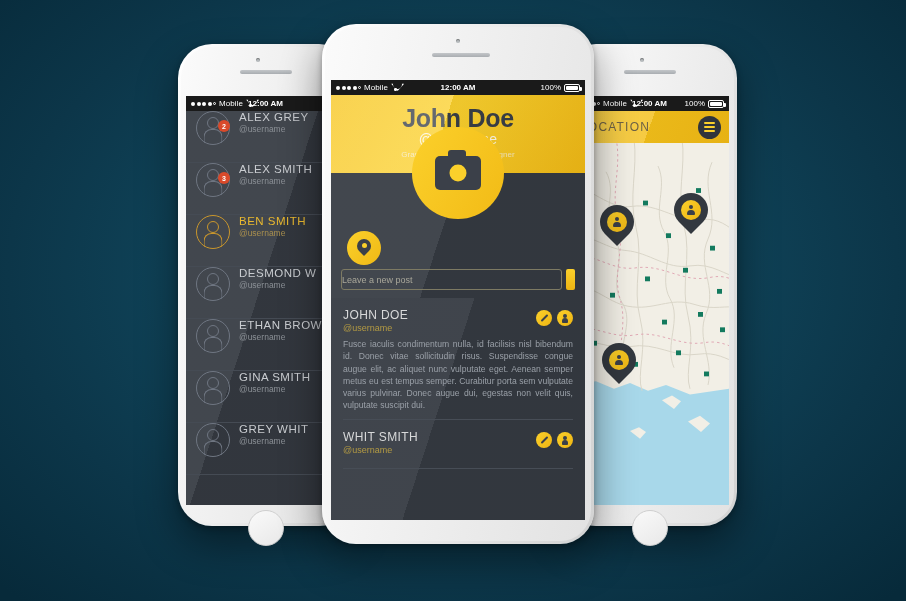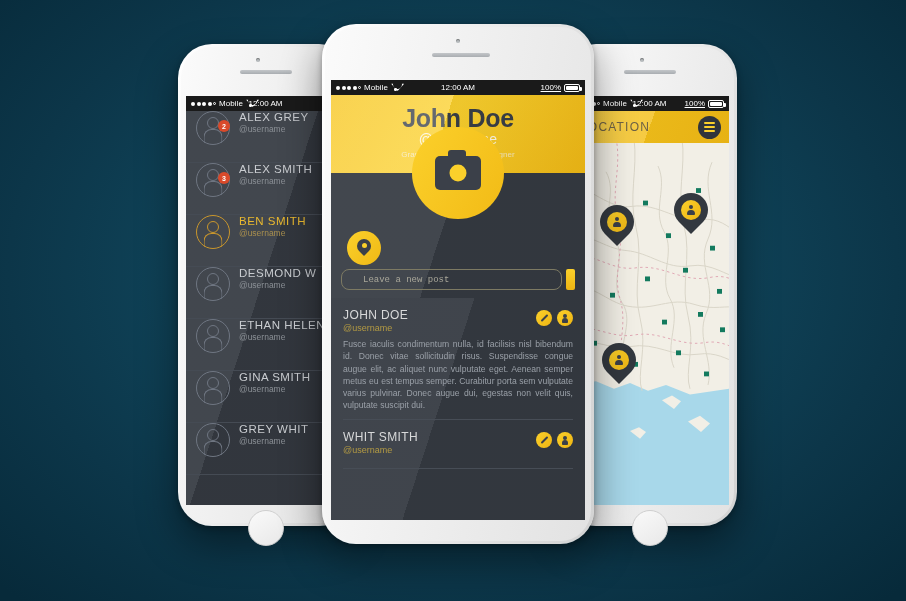--- a/index.html
+++ b/index.html
@@ -53,22 +53,22 @@
   .wifi { width:9px; height:7px; position:relative; display:inline-block; }
   .wifi::before {
     content:""; position:absolute; left:0; bottom:0; width:9px; height:9px;
     border:2px solid #fff; border-radius:50%;
     clip-path:polygon(50% 100%, 0 45%, 100% 45%);
   }
   .wifi::after {
     content:""; position:absolute; left:3.2px; bottom:0px; width:2.6px; height:2.6px;
     background:#fff; border-radius:50%;
   }
-  .sb-time { position:absolute; left:0; right:0; text-align:center; font-size:8px; }
-  .sb-right { margin-left:auto; display:flex; align-items:center; gap:3px; font-size:8px;text-decoration:underline; }
+  .sb-time { position:absolute; left:0; right:0; text-align:center; font-size:8px;font-weight:bold; }
+  .sb-right { margin-left:auto; display:flex; align-items:center; gap:3px; font-size:8px; }
   .batt { width:16px; height:8px; border:1px solid #fff; border-radius:2px; padding:1px; position:relative; }
   .batt::after { content:""; position:absolute; right:-3px; top:2px; width:2px; height:4px;
     background:#fff; border-radius:0 1px 1px 0; }
   .batt i { display:block; height:100%; background:#fff; border-radius:1px; }
 
   
   #center-phone { left:322px; top:24px; width:272px; height:520px; z-index:30; }
   #center-screen { left:9px; top:56px; width:254px; height:440px; }
   .c-ui { display:flex; flex-direction:column; height:100%; }
 
@@ -127,23 +127,23 @@
     display:flex; align-items:center; justify-content:center;
     margin-top:52px; flex:none; }
   .pin-glyph{ width:14px; height:18px; position:relative; }
   .pin-glyph::before{ content:""; position:absolute; left:0; top:0; width:14px; height:14px;
     border-radius:50% 50% 50% 0; transform:rotate(-45deg); background:#3b4049; }
   .pin-glyph::after{ content:""; position:absolute; left:4.6px; top:4.2px; width:5px; height:5px;
     border-radius:50%; background:#fbd02b; }
 
   .post-input-row { display:flex; padding:0 10px 0 10px; margin-top:4px; position:relative; z-index:5; }
   .post-input {
-    flex:1; height:21px; border:1px solid #7d7a63; border-radius:8px;
-    background:transparent; color:#a9a79a; font-size:9px; padding:0 21px;
-    font-family:Liberation Mono, monospace; outline:none;
+    flex:1; height:21px; border:1px solid #7d7a63; border-radius:3px;
+    background:transparent; color:#a9a79a; font-size:9px; padding:0 0;
+    font-family:Liberation Sans, sans-serif; outline:none;
   }
   .post-input::placeholder{ color:#a9a79a; }
   .post-send { width:9px; height:21px; margin-left:4px; border-radius:2px;
     background:linear-gradient(#fbd02b,#eeb513); border:none; }
 
   .feed { flex:1; background:#383d45; position:relative; overflow:hidden; padding:0 12px; }
   .feed::after{
     content:""; position:absolute; inset:0;
     background:linear-gradient(108deg, rgba(255,255,255,.04) 0 44%, rgba(0,0,0,.10) 44% 100%);
     pointer-events:none;
@@ -282,21 +282,21 @@
             <div class="f-item">
               <div class="f-av"></div>
               <div class="f-txt">
                 <div class="f-name">DESMOND W</div>
                 <div class="f-user">@username</div>
               </div>
             </div>
             <div class="f-item">
               <div class="f-av"></div>
               <div class="f-txt">
-                <div class="f-name">ETHAN HELEN</div>
+                <div class="f-name">ETHAN BROW</div>
                 <div class="f-user">@username</div>
               </div>
             </div>
             <div class="f-item">
               <div class="f-av"></div>
               <div class="f-txt">
                 <div class="f-name">GINA SMITH</div>
                 <div class="f-user">@username</div>
               </div>
             </div>

